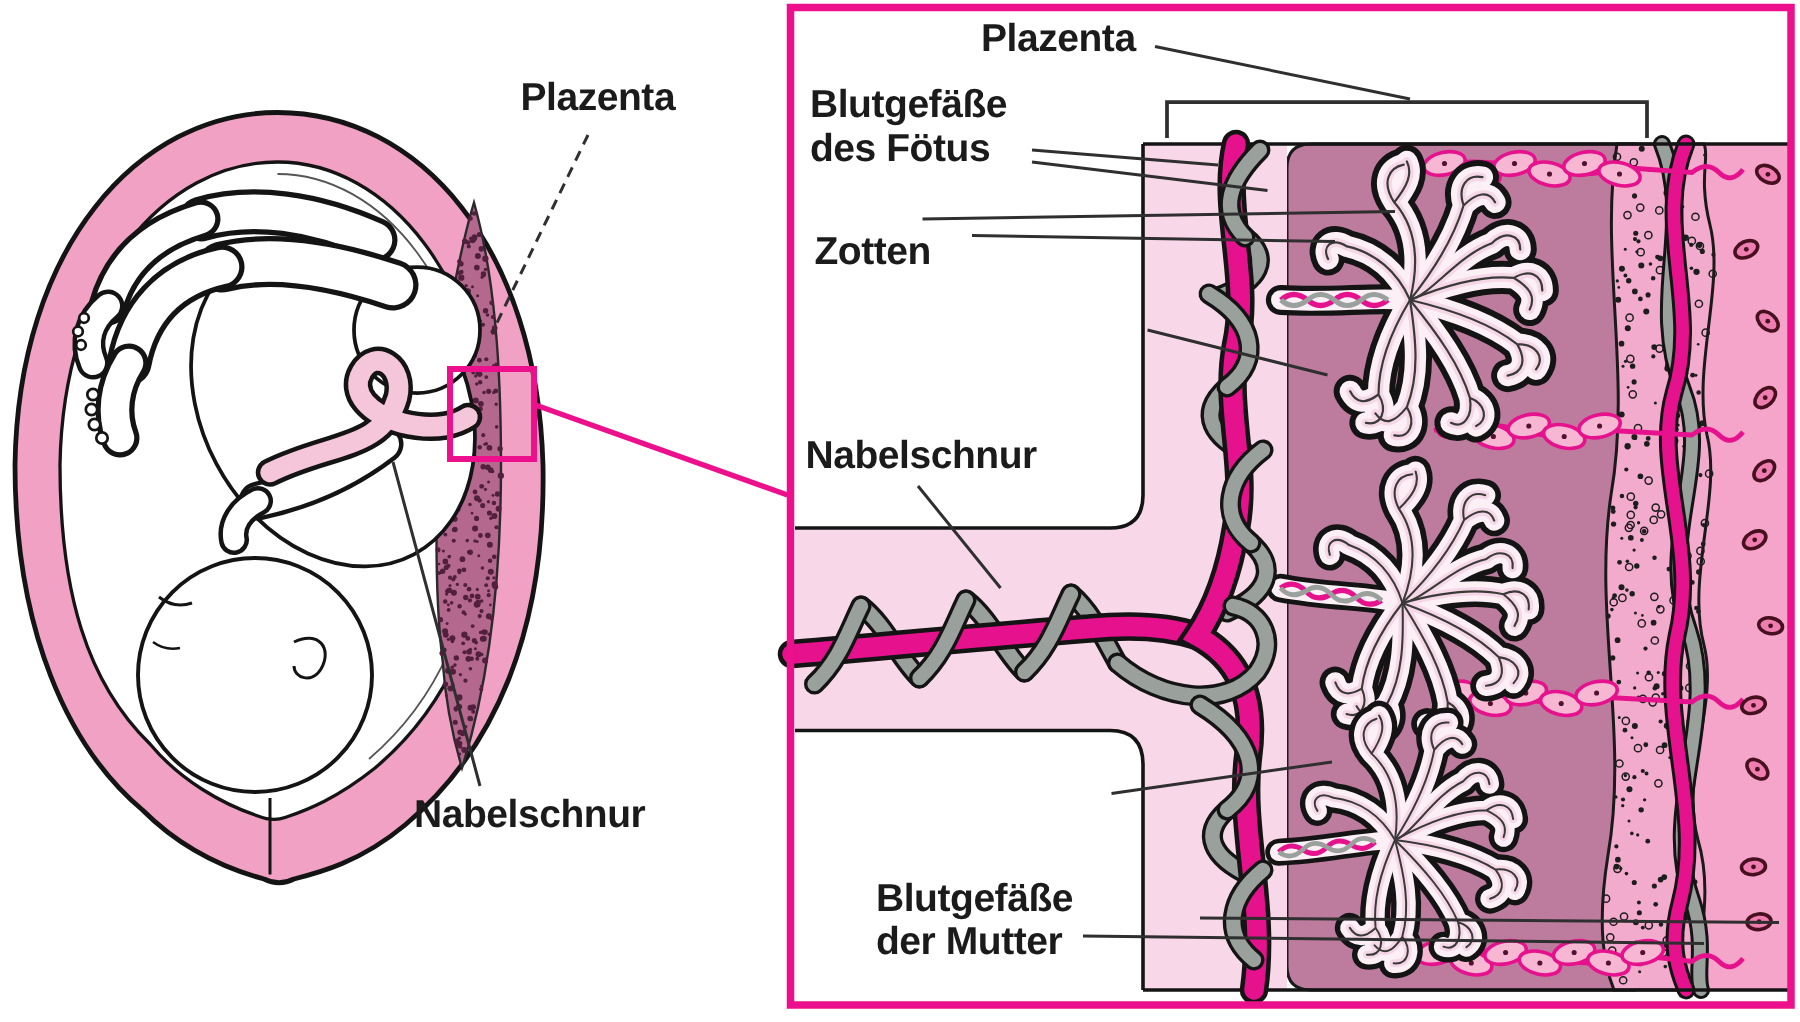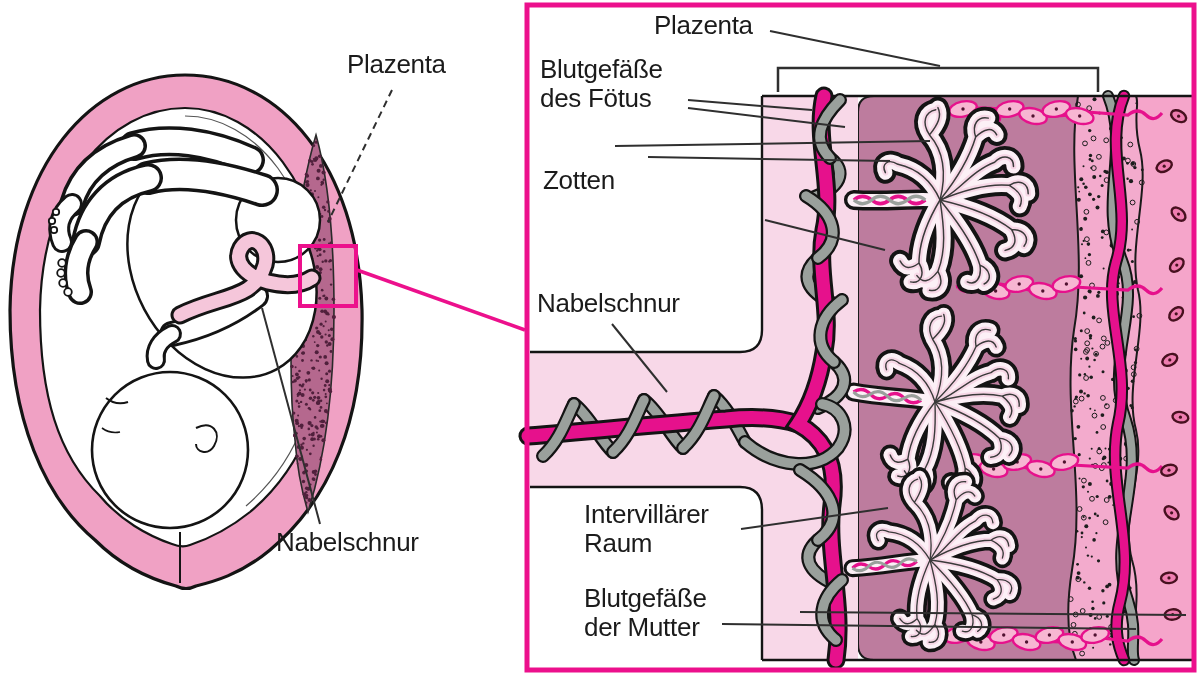--- a/index.html
+++ b/index.html
@@ -1,25 +1,25 @@
 <!DOCTYPE html>
 <html><head>
 <meta charset="utf-8">
 <style>
   html,body{margin:0;padding:0;background:#ffffff}
   #stage{position:relative;width:1200px;height:681px;background:#fff;overflow:hidden;
          font-family:"Liberation Sans",sans-serif}
   #art{position:absolute;left:0;top:0}
-  .lbl{position:absolute;font-weight:400;font-size:26px;color:#1b1b1b;
+  .lbl{position:absolute;font-weight:700;font-size:26px;color:#1b1b1b;
        line-height:1.12;white-space:pre-line;letter-spacing:-0.3px}
   #lbl-pl-l{left:347px;top:50px}
   #lbl-ns-l{left:276px;top:528px}
   #lbl-pl-r{left:654px;top:11px}
   #lbl-bf-r{left:540px;top:55px}
-  #lbl-zt-r{left:543px;top:166px}
+  #lbl-zt-r{left:543px;top:153px}
   #lbl-pm-r{left:531px;top:195px}
   #lbl-ns-r{left:537px;top:289px}
   #lbl-ir-r{left:584px;top:500px}
   #lbl-bm-r{left:584px;top:584px}
   
   .bb{stroke:#141414;stroke-width:21;fill:none;stroke-linecap:round;stroke-linejoin:round}
   .bw{stroke:#fcf0f6;stroke-width:13.5;fill:none;stroke-linecap:round;stroke-linejoin:round}
   .bi{stroke:#f6d7e6;stroke-width:5.5;fill:none;stroke-linecap:round;stroke-linejoin:round}
   .bv{stroke:#3a3a3a;stroke-width:1.4;fill:none;stroke-linecap:round;stroke-linejoin:round}
   
@@ -927,17 +927,15 @@
   </g>
 </svg>
 
 <div class="lbl" id="lbl-pl-l">Plazenta</div>
 <div class="lbl" id="lbl-ns-l">Nabelschnur</div>
 <div class="lbl" id="lbl-pl-r">Plazenta</div>
 <div class="lbl" id="lbl-bf-r">Blutgefäße
 des Fötus</div>
 <div class="lbl" id="lbl-zt-r">Zotten</div>
 <div class="lbl" id="lbl-ns-r">Nabelschnur</div>
-<div class="lbl" id="lbl-ir-r">Intervillärer
-Raum</div>
 <div class="lbl" id="lbl-bm-r">Blutgefäße
 der Mutter</div>
 </div>
 
 </body></html>

